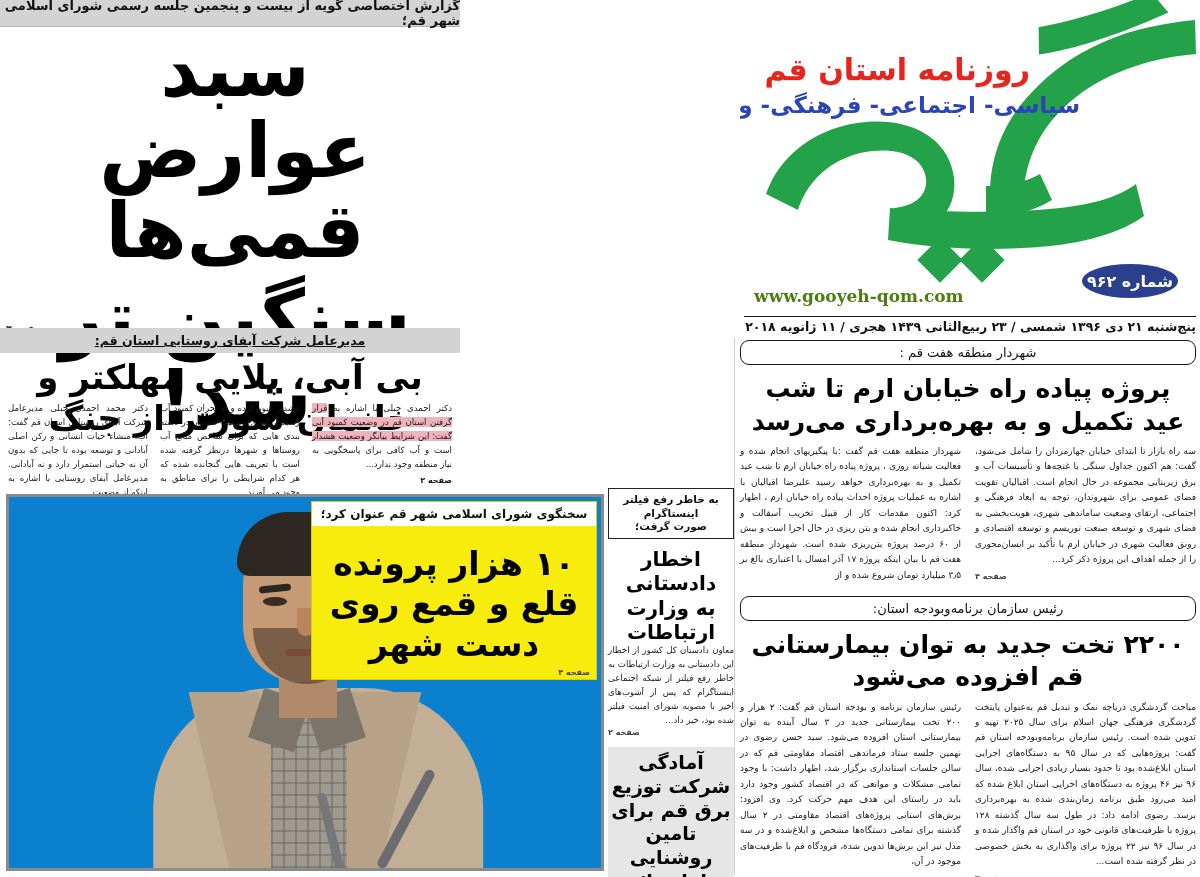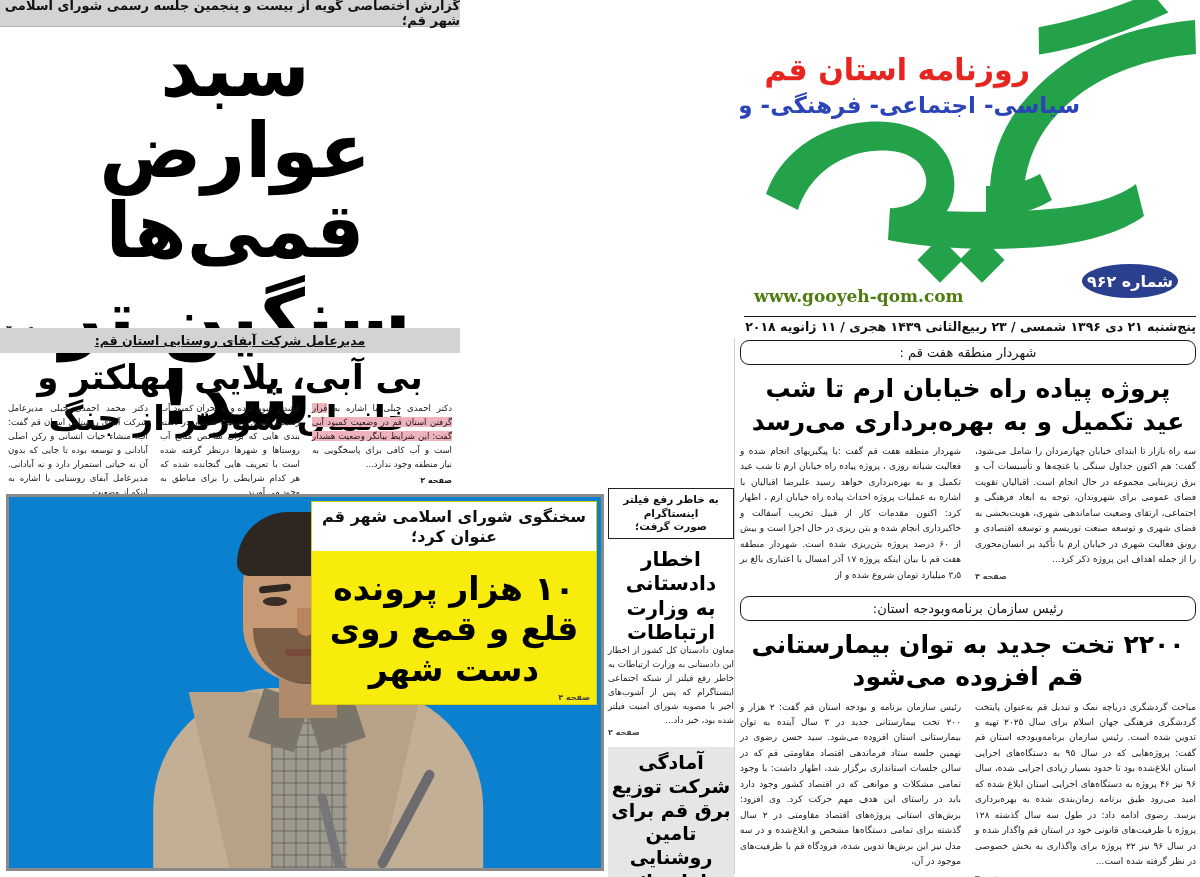--- a/index.html
+++ b/index.html
@@ -153,21 +153,21 @@
   .p-mic1{position:absolute;bottom:-6px;left:calc(50% + 96px);width:10px;height:110px;
     background:#6c6c70;transform:rotate(28deg);border-radius:5px;}
   .p-mic2{position:absolute;bottom:-10px;left:calc(50% + 22px);width:9px;height:86px;
     background:#77777b;transform:rotate(-14deg);border-radius:5px;}
 
   .yellow-card{
     position:absolute;top:4px;right:4px;width:284px;
     background:#f7ec0b;border:1px solid #ddd000;
   }
   .yellow-kicker{
-    background:#ffffff;color:#111;font-size:16px;font-weight:bold;
+    background:#ffffff;color:#111;font-size:12px;font-weight:bold;
     text-align:center;padding:5px 4px 4px;line-height:1.25;
   }
   .yellow-head{
     font-size:33px;font-weight:bold;color:#000;line-height:1.22;
     text-align:center;padding:18px 8px 14px;
   }
   .yellow-ref{
     position:absolute;bottom:2px;right:6px;font-size:8px;font-weight:bold;color:#444;
   }
 

